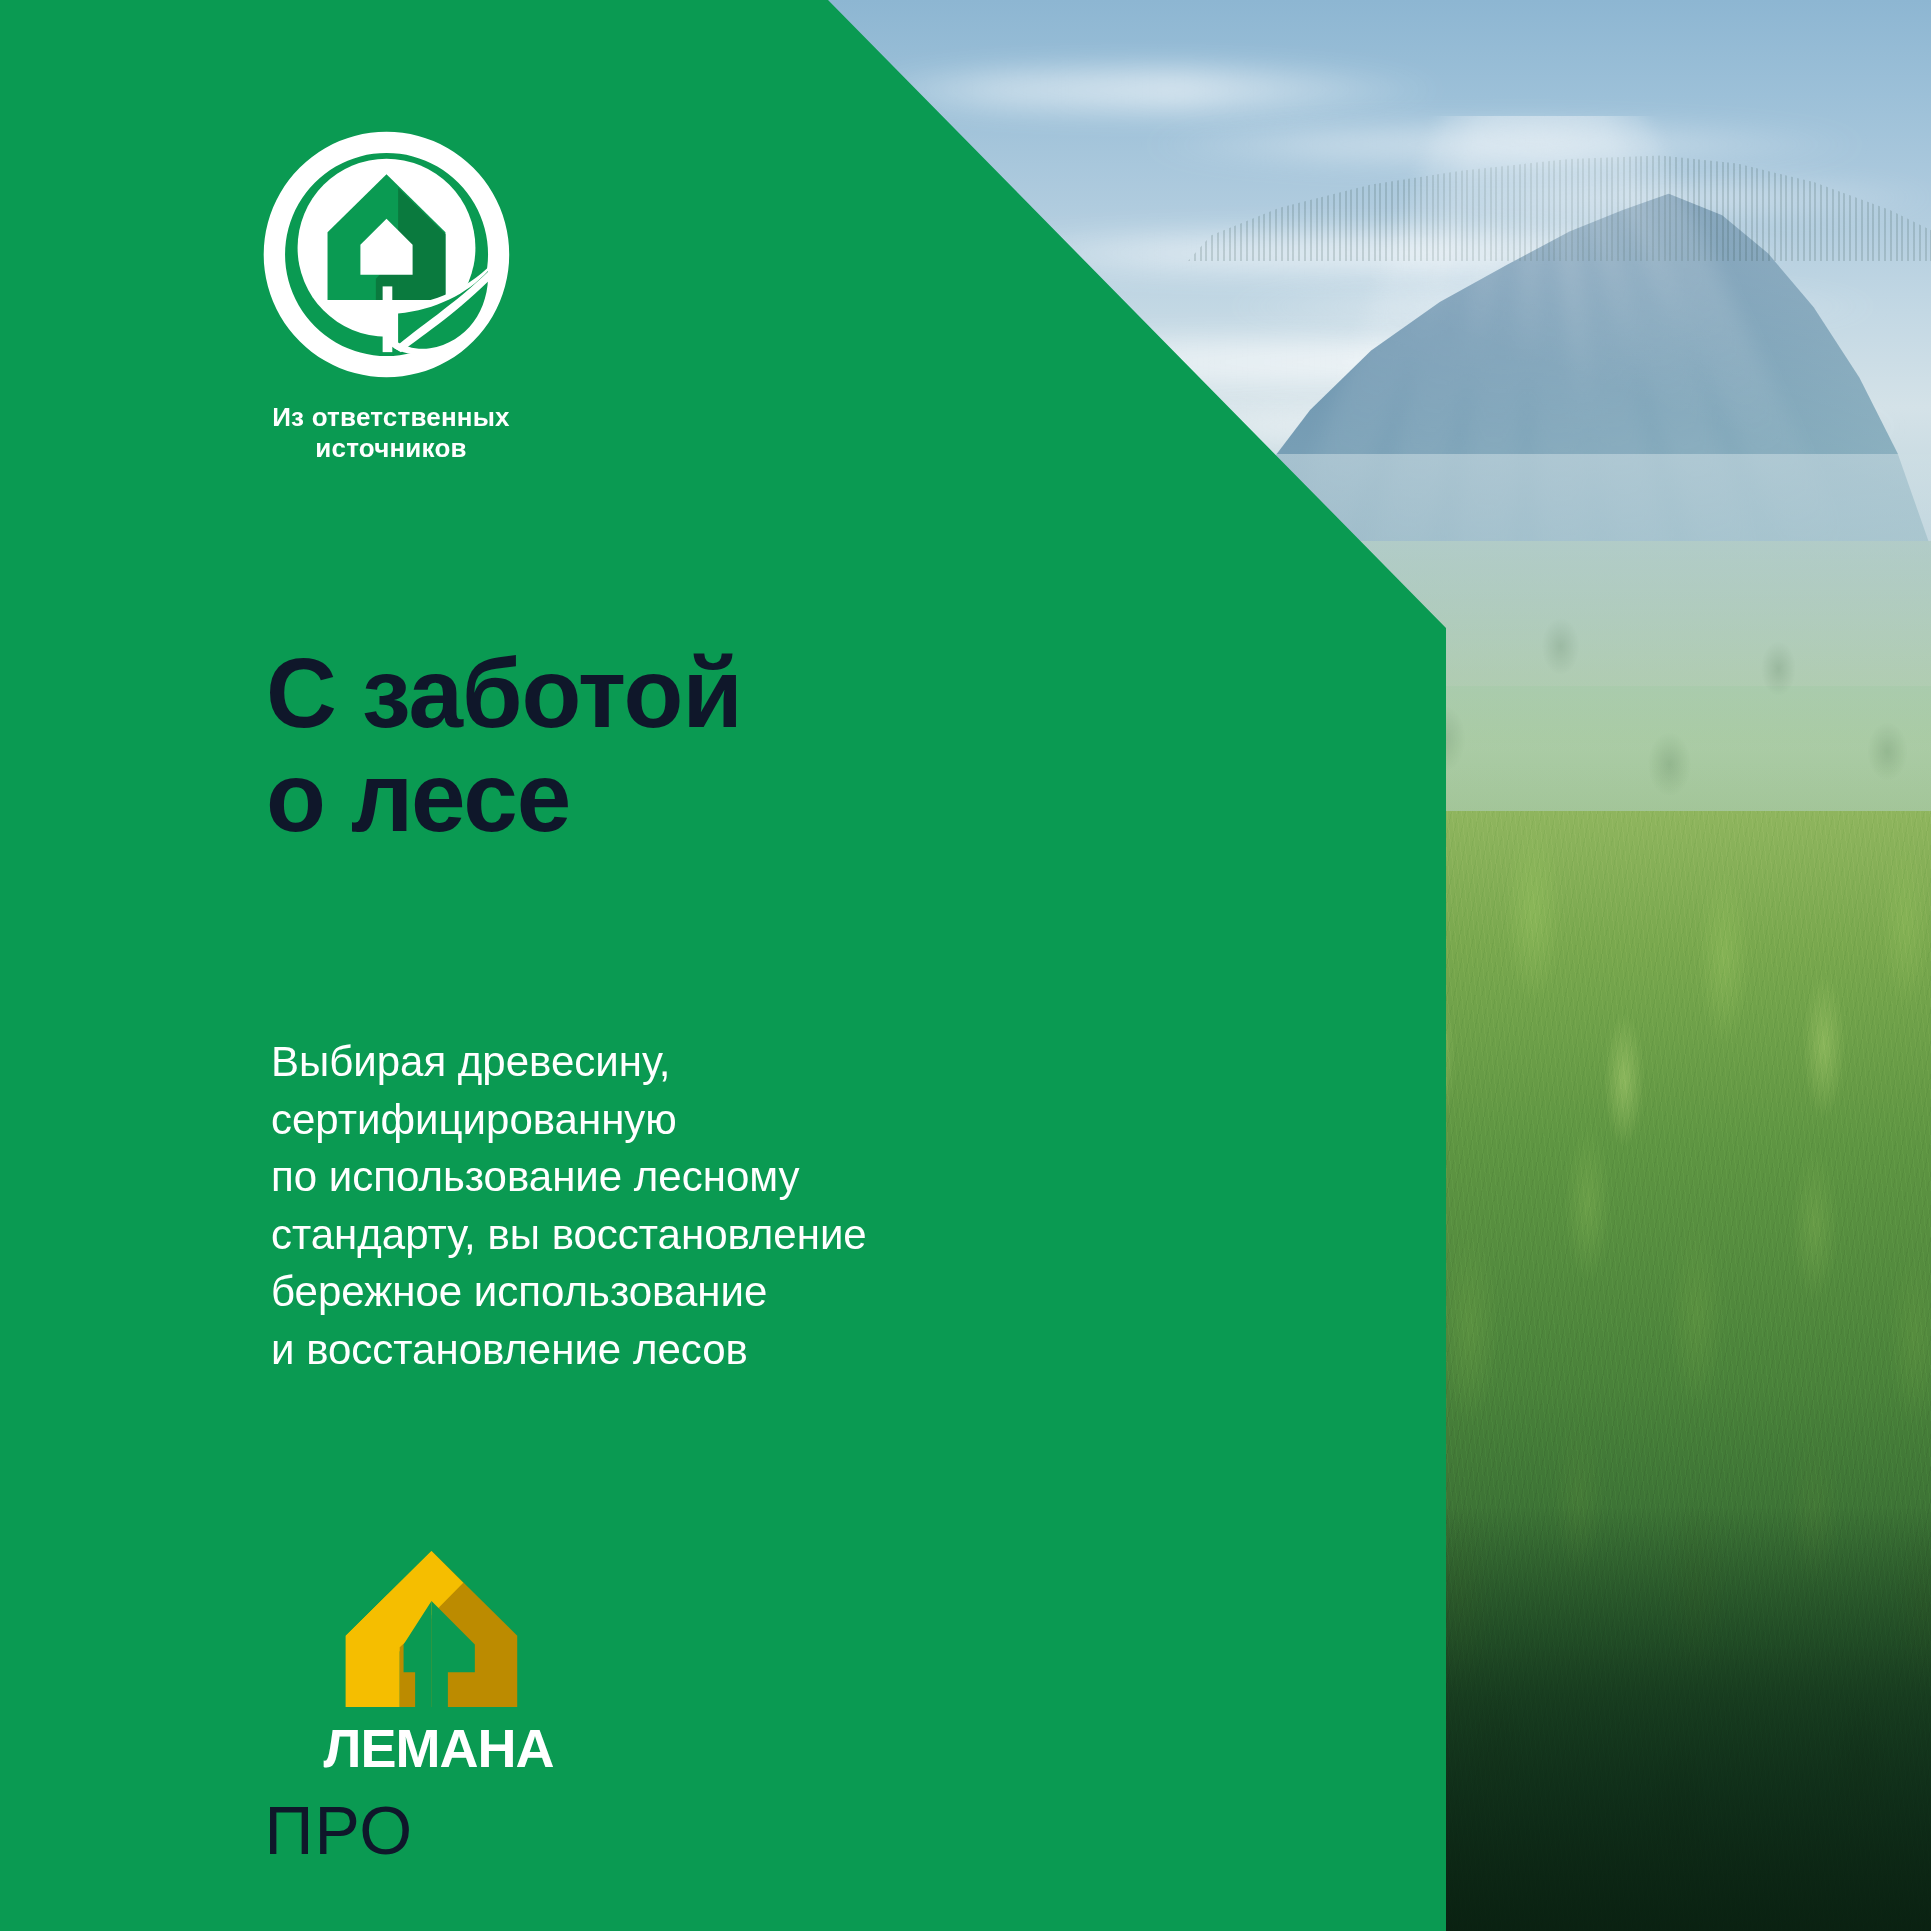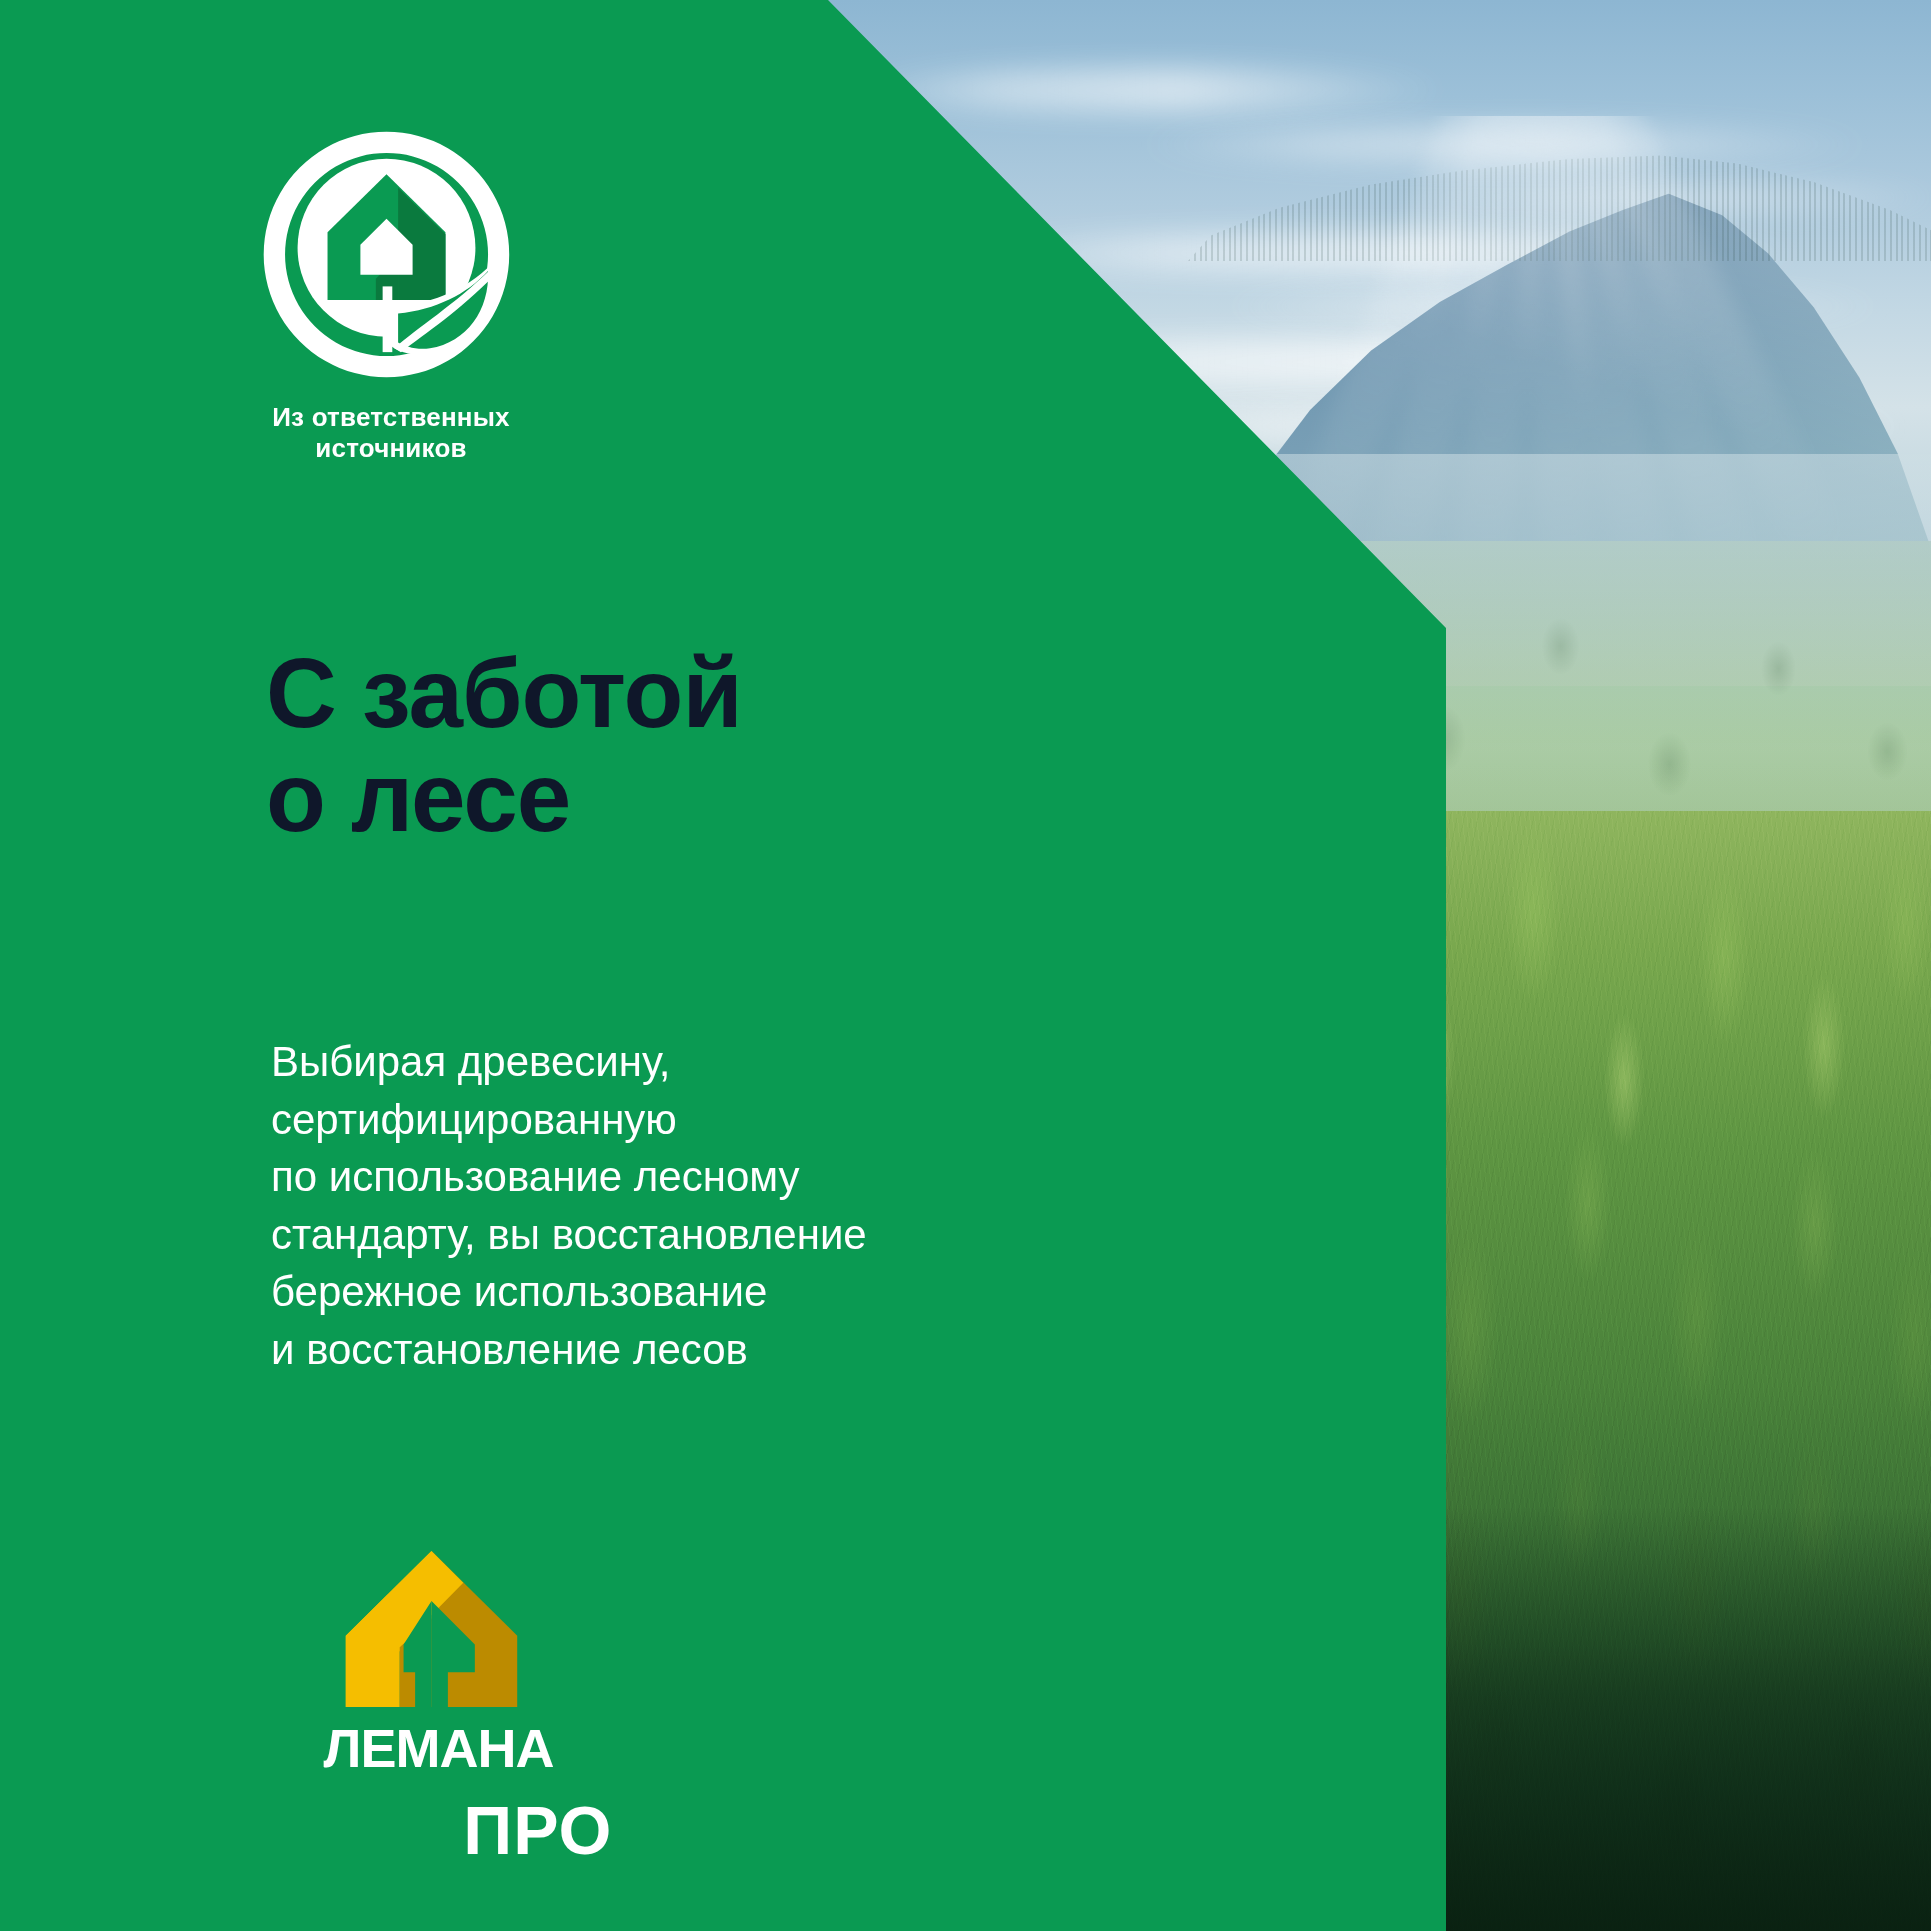--- a/index.html
+++ b/index.html
@@ -222,24 +222,24 @@
     position:absolute; left:-13.5px; top:174px; width:348px;
     text-align:center;
     color:#FFFFFF;
     font-size:54px;
     font-weight:bold;
     letter-spacing:-1px;
     line-height:1;
   }
   #brand-pro {
     position:absolute; left:-13.5px; top:249px; width:348px;
-    text-align:right;
-    color:#ffffff;
+    text-align:left;
+    color:#0f172a;
     font-size:68px;
-    font-weight:bold;
+    font-weight:normal;
     letter-spacing:1px;
     line-height:1;
   }
 </style>
 </head>
 <body>
 
 <div id="poster">
 
   <div id="photo-panel">

